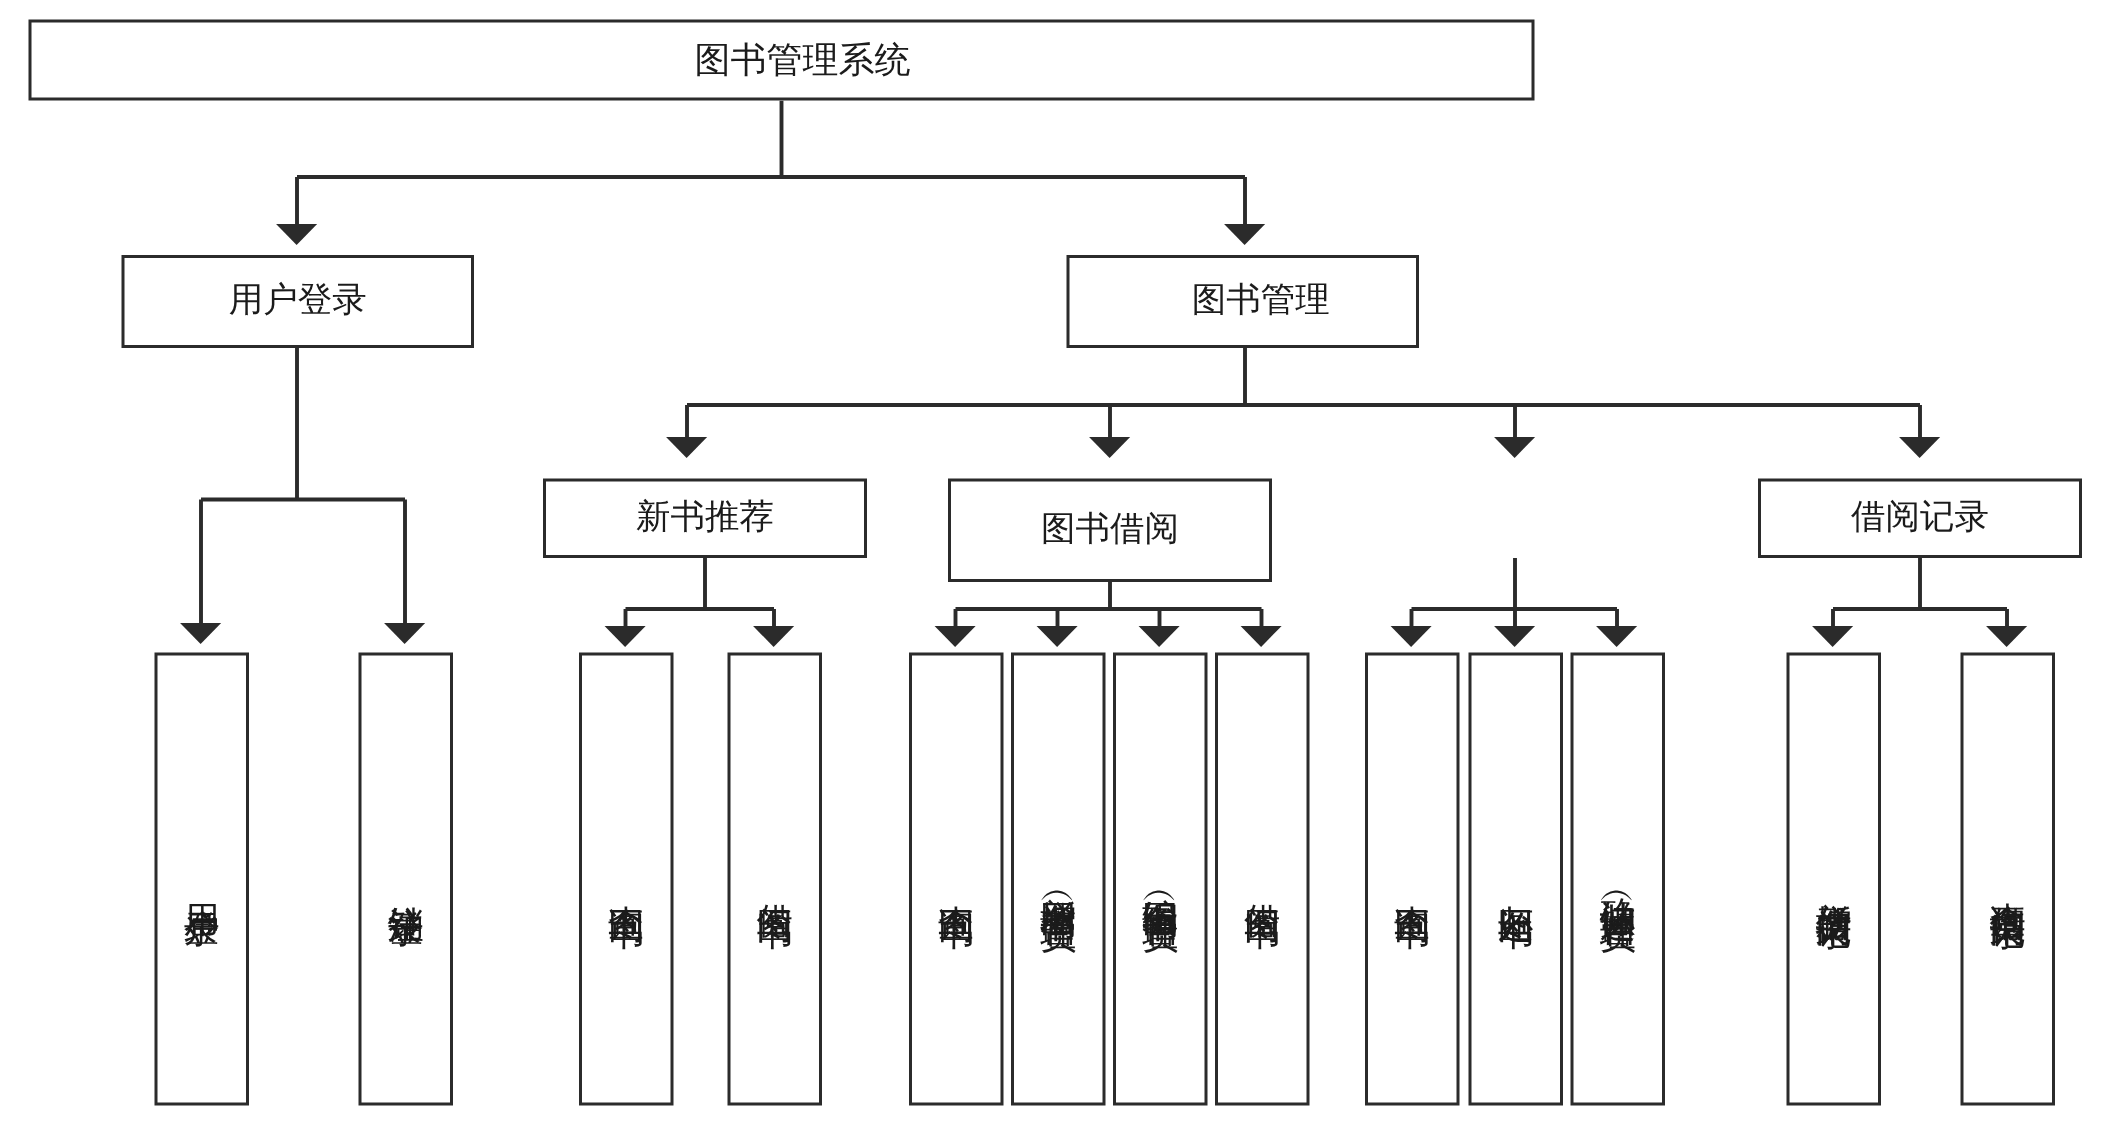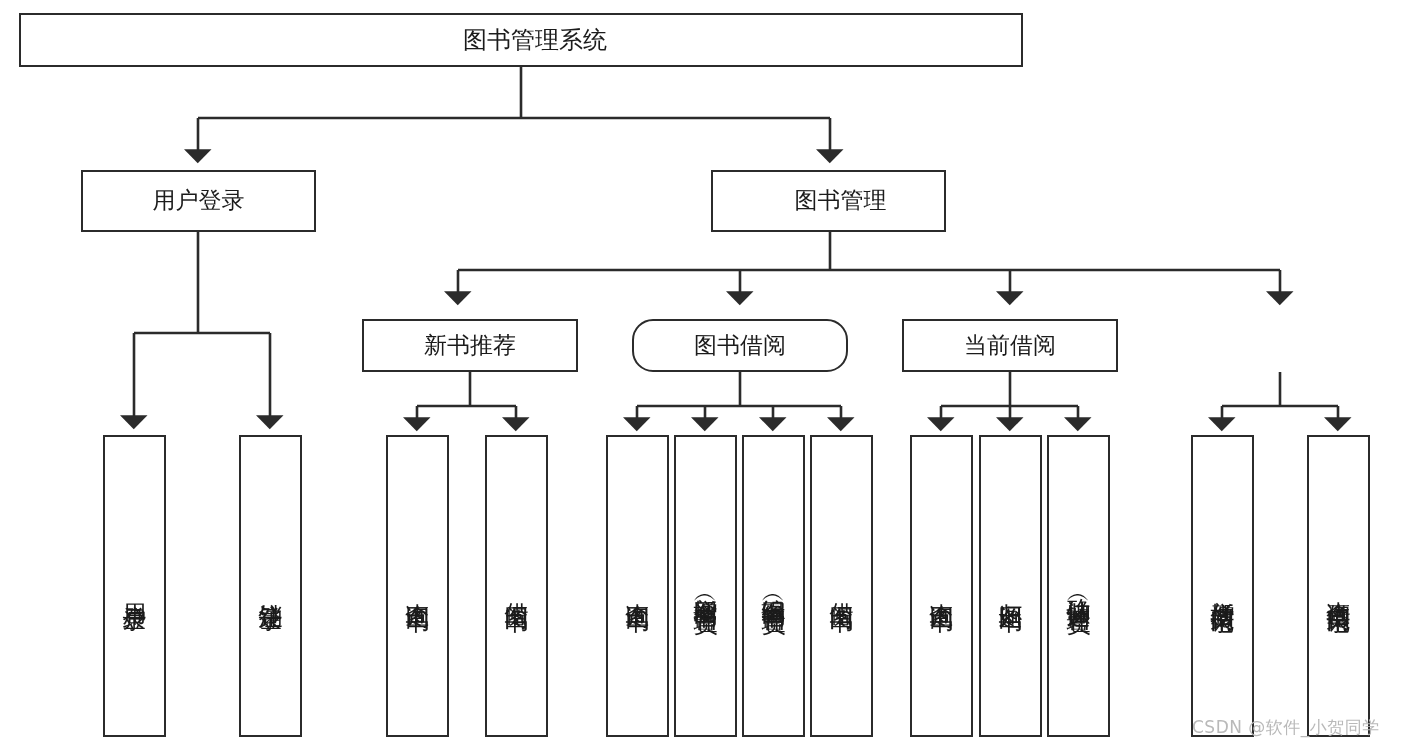--- a/index.html
+++ b/index.html
@@ -136,25 +136,25 @@
   <div class="node horiz" style="left:81px; top:170px; width:235px; height:62px;">
     <span class="label">用户登录</span>
   </div>
   <div class="node horiz" style="left:711px; top:170px; width:235px; height:62px;padding-left:24px;">
     <span class="label">图书管理</span>
   </div>
 
   <div class="node horiz" style="left:362px; top:319px; width:216px; height:53px;">
     <span class="label">新书推荐</span>
   </div>
-  <div class="node horiz" style="left:632px; top:319px; width:216px; height:53px;border-radius:21px;">
+  <div class="node horiz" style="left:632px; top:319px; width:216px; height:69px;">
     <span class="label">图书借阅</span>
   </div>
-  <div class="node horiz" style="left:902px; top:319px; width:216px; height:53px;">
-    <span class="label">当前借阅</span>
+  <div class="node horiz" style="left:1172px; top:319px; width:216px; height:53px;">
+    <span class="label">借阅记录</span>
   </div>
 
   <div class="node vert" style="left:103px; top:435px; width:63px; height:302px;">
     <span class="label">用户登录</span>
   </div>
   <div class="node vert" style="left:239px; top:435px; width:63px; height:302px;">
     <span class="label">注销登录</span>
   </div>
 
   <div class="node vert" style="left:386px; top:435px; width:63px; height:302px;">
@@ -187,15 +187,14 @@
     <span class="label">确认归还（管理员）</span>
   </div>
 
   <div class="node vert" style="left:1191px; top:435px; width:63px; height:302px;">
     <span class="label">新增借阅记录</span>
   </div>
   <div class="node vert" style="left:1307px; top:435px; width:63px; height:302px;">
     <span class="label">查询借阅记录</span>
   </div>
 
-  <div class="watermark" style="left:1192px; top:716px;">CSDN @软件_小贺同学</div>
 
 </div>
 
 </body></html>

